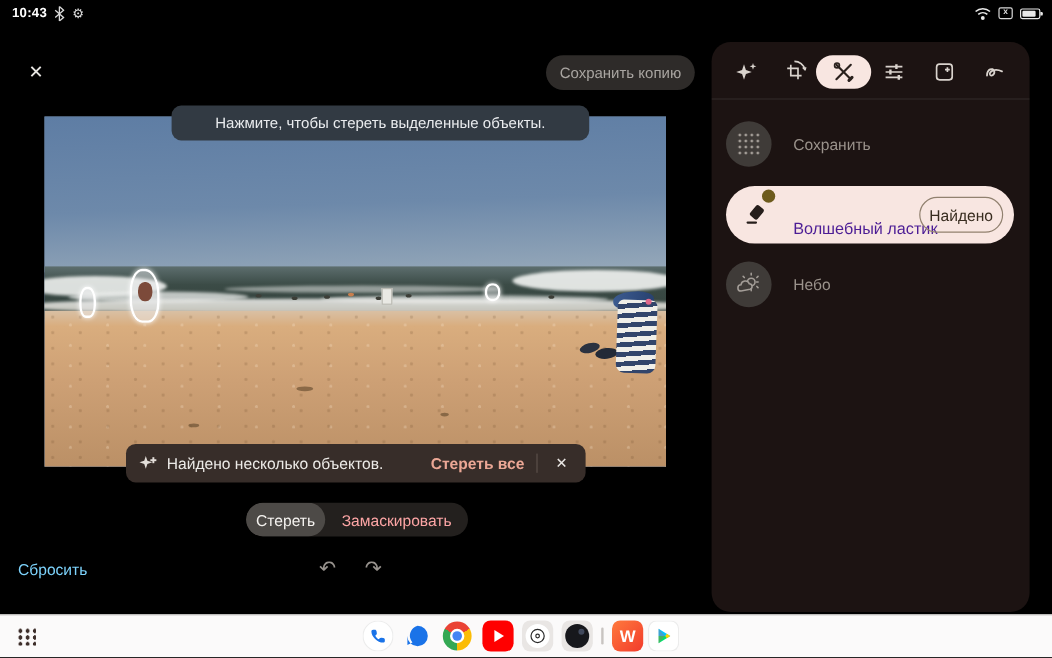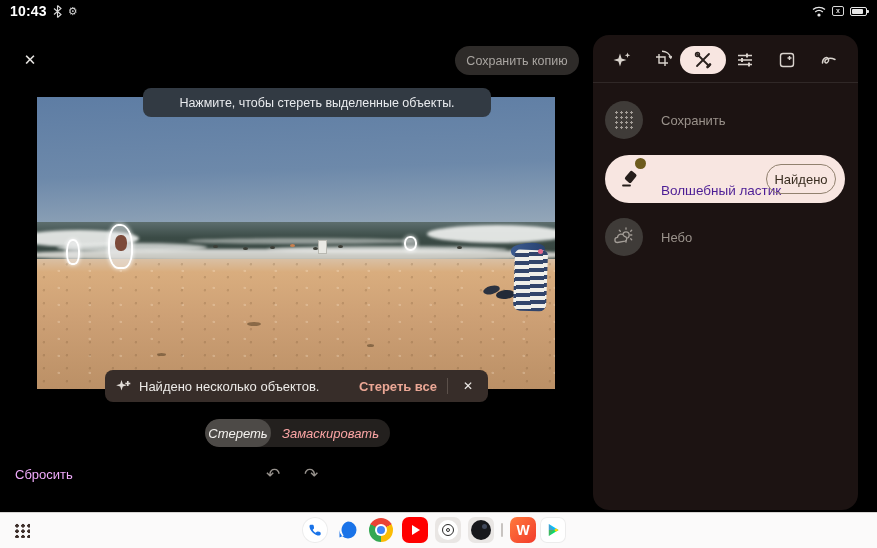--- a/index.html
+++ b/index.html
@@ -4,21 +4,21 @@
 <style>
   * { margin:0; padding:0; box-sizing:border-box; }
   html,body { width:877px; height:548px; background:#000; }
   body { font-family:"Liberation Sans", sans-serif; }
   #app { position:relative; width:877px; height:548px; background:#000; overflow:hidden; }
 
   
   .statusbar { position:absolute; left:0; top:0; width:877px; height:22px; background:#000;
     display:flex; align-items:center; justify-content:space-between; padding:0 10px; }
   .sb-left, .sb-right { display:flex; align-items:center; gap:6px; }
-  .sb-time { color:#fff; font-size:14px; font-weight:700; letter-spacing:.2px;text-align:right; }
+  .sb-time { color:#fff; font-size:11px; font-weight:700; letter-spacing:.2px;text-align:right; }
   .sb-ico { display:flex; align-items:center; }
   .battery { width:17px; height:9px; border:1px solid #e8e8e8; border-radius:2px; position:relative; }
   .battery::before { content:""; position:absolute; left:1px; top:1px; bottom:1px; width:11px; background:#e8e8e8; border-radius:1px; }
   .battery::after { content:""; position:absolute; right:-3px; top:2px; width:2px; height:3px; background:#e8e8e8; border-radius:0 1px 1px 0; }
   .nosim { width:12px; height:10px; border:1px solid #d9d9d9; border-radius:2px; color:#d9d9d9;
     font-size:7px; line-height:8px; text-align:center; font-weight:700; }
 
   
   .close-btn { position:absolute; left:19px; top:49px; width:22px; height:22px; color:#e9e7e4;
     font-size:15px; display:flex; align-items:center; justify-content:center; cursor:pointer; }
@@ -68,26 +68,26 @@
     background:#323a43; color:#e9ebee; font-size:12.5px; display:flex; align-items:center; justify-content:center; z-index:6; }
 
   .toast { position:absolute; left:105px; top:370px; width:383px; height:32px; border-radius:8px;
     background:#372d29; display:flex; align-items:center; z-index:6; padding:0 10px; }
   .toast-msg { color:#eceae7; font-size:13px; margin-left:8px; flex:1; }
   .toast-action { color:#eba795; font-size:13px; font-weight:700; margin-right:10px; cursor:pointer; }
   .toast-div { width:1px; height:16px; background:#5b504a; margin-right:10px; }
   .toast-x { color:#ece9e6; font-size:12px; width:20px; text-align:center; cursor:pointer; }
 
   .segmented { position:absolute; left:205px; top:419px; width:185px; height:28px; border-radius:14px;
-    background:#23201e; display:flex; overflow:hidden;font-style:italic; }
+    background:#23201e; display:flex; overflow:hidden; }
   .seg { height:28px; display:flex; align-items:center; justify-content:center; font-size:13px; color:#fca5a5; cursor:pointer; }
   .seg-on { width:66px; background:#4d4a47; border-radius:14px; color:#f4f2ef; }
   .seg-off { flex:1; }
 
-  .reset-label { position:absolute; left:15px; top:467px; color:#f0abfc; font-size:13px; cursor:pointer; }
+  .reset-label { position:absolute; left:15px; top:467px; color:#7dd3fc; font-size:13px; cursor:pointer; }
   .undo, .redo { position:absolute; top:462px; width:24px; height:24px; color:#98938e; font-size:17px;
     display:flex; align-items:center; justify-content:center; cursor:pointer; font-family:"DejaVu Sans", sans-serif; }
   .undo { left:261px; } .redo { left:299px; }
 
   
   .panel { position:absolute; left:593px; top:35px; width:265px; height:475px; background:#1c1312; border-radius:16px; }
   .tab { position:absolute; top:11px; width:40px; height:28px; border-radius:14px;
     display:flex; align-items:center; justify-content:center; cursor:pointer; }
   .tab-on { width:46px; background:#f8e6e1; }
   .panel-div { position:absolute; left:0; top:47px; width:265px; height:1px; background:rgba(255,255,255,.09); }

